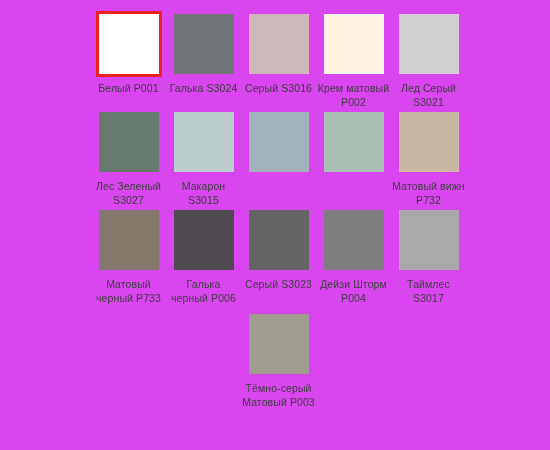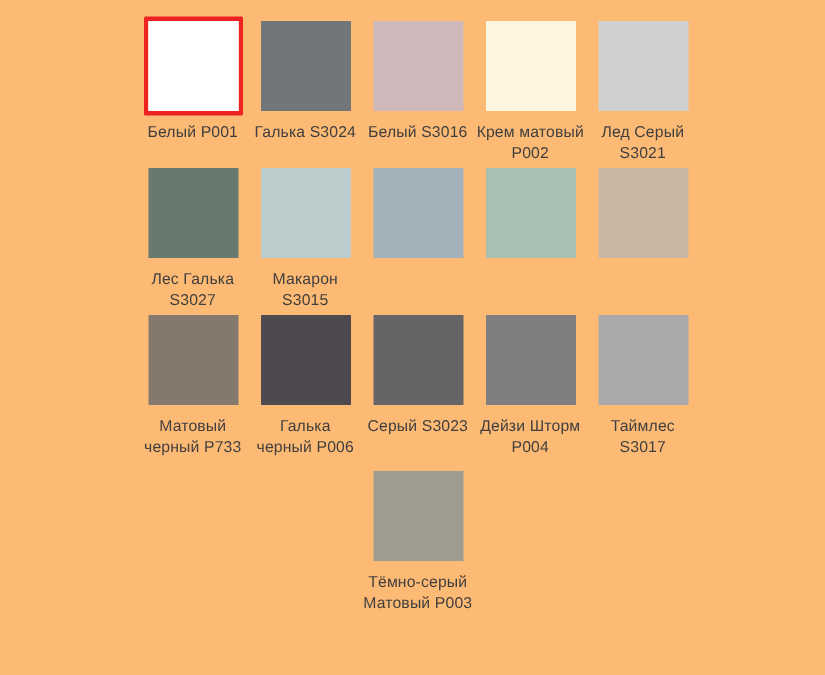--- a/index.html
+++ b/index.html
@@ -11,21 +11,21 @@
     height: 450px;
     background: #ffffff;
     font-family: "Liberation Sans", sans-serif;
     overflow: hidden;
   }
   #swatch-picker {
     box-sizing: border-box;
     width: 550px;
     height: 450px;
     padding: 11px 0 0 0;
-    background: #fdba74;
+    background: #d946ef;
   }
   .swatch-grid {
     display: grid;
     grid-template-columns: repeat(5, 75px);
     justify-content: start;
     margin-left: 91px;
     row-gap: 0px;
     column-gap: 0px;
   }
   .swatch-cell {
@@ -88,39 +88,39 @@
       <div class="swatch-cell">
         <div class="swatch-chip-wrap">
           <div class="swatch-chip" style="background: rgb(115, 118, 120);"></div>
         </div>
         <div class="swatch-label">Галька S3024</div>
       </div>
       <div class="swatch-cell">
         <div class="swatch-chip-wrap">
           <div class="swatch-chip" style="background: rgb(207, 184, 186);"></div>
         </div>
-        <div class="swatch-label">Белый S3016</div>
+        <div class="swatch-label">Серый S3016</div>
       </div>
       <div class="swatch-cell">
         <div class="swatch-chip-wrap">
           <div class="swatch-chip" style="background: rgb(253, 245, 224);"></div>
         </div>
         <div class="swatch-label">Крем матовый P002</div>
       </div>
       <div class="swatch-cell">
         <div class="swatch-chip-wrap">
           <div class="swatch-chip" style="background: rgb(208, 208, 208);"></div>
         </div>
         <div class="swatch-label">Лед Серый S3021</div>
       </div>
       <div class="swatch-cell">
         <div class="swatch-chip-wrap">
           <div class="swatch-chip" style="background: rgb(104, 121, 111);"></div>
         </div>
-        <div class="swatch-label">Лес Галька S3027</div>
+        <div class="swatch-label">Лес Зеленый S3027</div>
       </div>
       <div class="swatch-cell">
         <div class="swatch-chip-wrap">
           <div class="swatch-chip" style="background: rgb(189, 205, 205);"></div>
         </div>
         <div class="swatch-label">Макарон S3015</div>
       </div>
       <div class="swatch-cell">
         <div class="swatch-chip-wrap">
           <div class="swatch-chip" style="background: rgb(163, 178, 186);"></div>
@@ -128,20 +128,21 @@
       </div>
       <div class="swatch-cell">
         <div class="swatch-chip-wrap">
           <div class="swatch-chip" style="background: rgb(168, 191, 177);"></div>
         </div>
       </div>
       <div class="swatch-cell">
         <div class="swatch-chip-wrap">
           <div class="swatch-chip" style="background: rgb(201, 183, 163);"></div>
         </div>
+        <div class="swatch-label">Матовый вижн P732</div>
       </div>
       <div class="swatch-cell">
         <div class="swatch-chip-wrap">
           <div class="swatch-chip" style="background: rgb(131, 122, 109);"></div>
         </div>
         <div class="swatch-label">Матовый черный P733</div>
       </div>
       <div class="swatch-cell">
         <div class="swatch-chip-wrap">
           <div class="swatch-chip" style="background: rgb(78, 73, 79);"></div>

